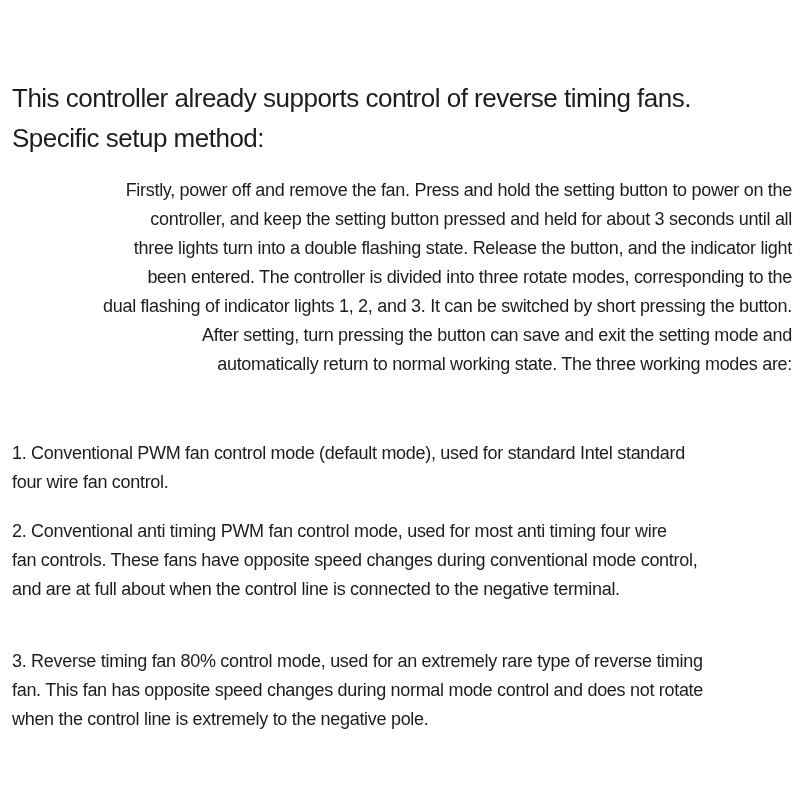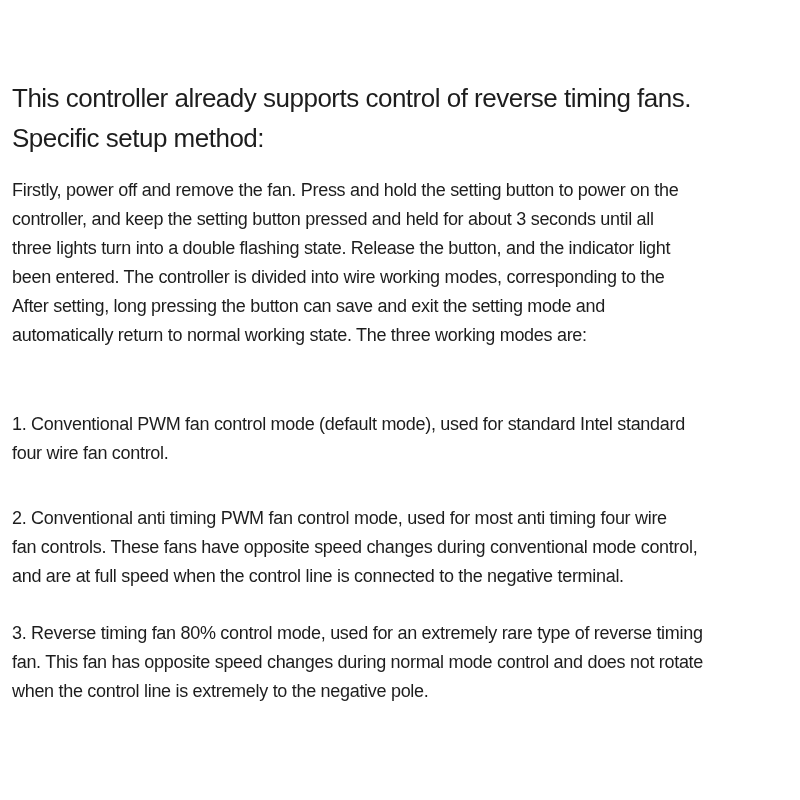--- a/index.html
+++ b/index.html
@@ -29,57 +29,58 @@
     line-height: 40px;
     font-weight: 400;
     letter-spacing: -0.5px;
   }
   .para {
     font-size: 18px;
     line-height: 29px;
     font-weight: 400;
     letter-spacing: -0.3px;
   }
-  .intro   { margin-top: 18px; }
+  .intro   { margin-top: 18px; text-align: right; }
   .mode-1  { margin-top: 60px; }
-  .mode-2  { margin-top: 36px; }
-  .mode-3  { margin-top: 28px; }
+  .mode-2  { margin-top: 20px; }
+  .mode-3  { margin-top: 43px; }
   .tline {
     display: block;
     white-space: nowrap;
   }
 </style>
 </head>
 <body>
 
 <div class="page">
 
   <div class="heading">
     <span class="tline">This controller already supports control of reverse timing fans.</span>
     <span class="tline">Specific setup method:</span>
   </div>
 
   <div class="para intro">
     <span class="tline">Firstly, power off and remove the fan. Press and hold the setting button to power on the</span>
     <span class="tline">controller, and keep the setting button pressed and held for about 3 seconds until all</span>
     <span class="tline">three lights turn into a double flashing state. Release the button, and the indicator light</span>
-    <span class="tline">been entered. The controller is divided into wire working modes, corresponding to the</span>
-    <span class="tline">After setting, long pressing the button can save and exit the setting mode and</span>
+    <span class="tline">been entered. The controller is divided into three rotate modes, corresponding to the</span>
+    <span class="tline">dual flashing of indicator lights 1, 2, and 3. It can be switched by short pressing the button.</span>
+    <span class="tline">After setting, turn pressing the button can save and exit the setting mode and</span>
     <span class="tline">automatically return to normal working state. The three working modes are:</span>
   </div>
 
   <div class="para mode-1">
     <span class="tline">1. Conventional PWM fan control mode (default mode), used for standard Intel standard</span>
     <span class="tline">four wire fan control.</span>
   </div>
 
   <div class="para mode-2">
     <span class="tline">2. Conventional anti timing PWM fan control mode, used for most anti timing four wire</span>
     <span class="tline">fan controls. These fans have opposite speed changes during conventional mode control,</span>
-    <span class="tline">and are at full speed when the control line is connected to the negative terminal.</span>
+    <span class="tline">and are at full about when the control line is connected to the negative terminal.</span>
   </div>
 
   <div class="para mode-3">
     <span class="tline">3. Reverse timing fan 80% control mode, used for an extremely rare type of reverse timing</span>
     <span class="tline">fan. This fan has opposite speed changes during normal mode control and does not rotate</span>
     <span class="tline">when the control line is extremely to the negative pole.</span>
   </div>
 
 </div>
 

